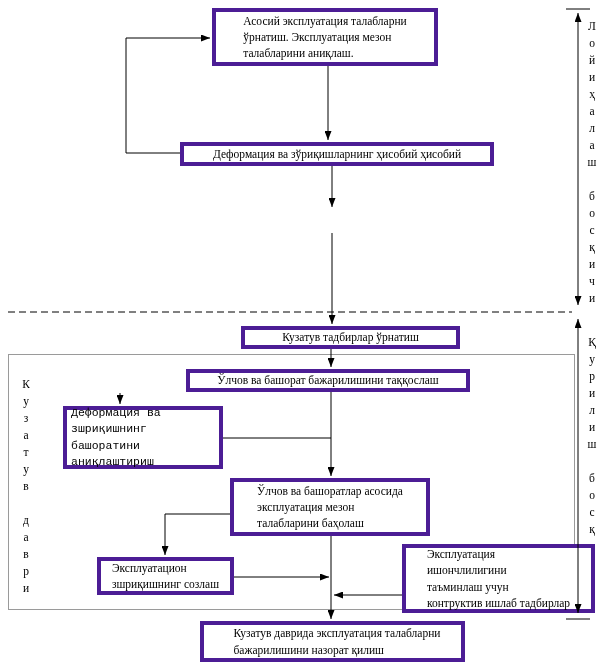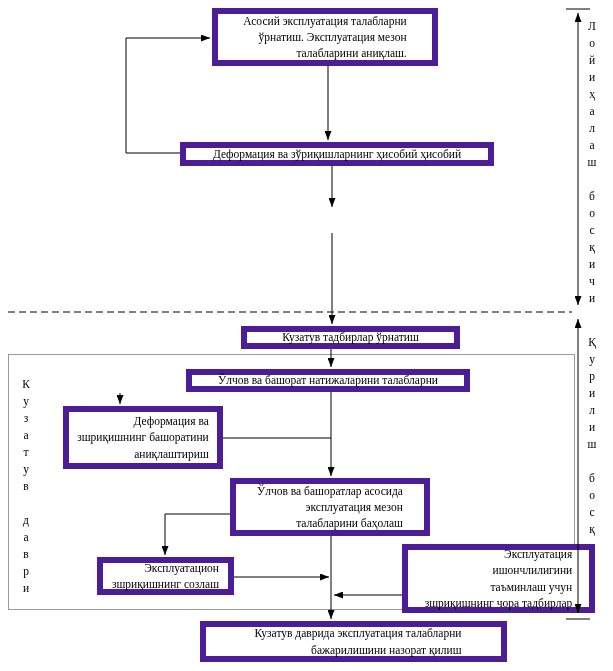--- a/index.html
+++ b/index.html
@@ -9,25 +9,25 @@
     width: 613px;
     height: 671px;
     background: #ffffff;
     font-family: "Liberation Serif", "DejaVu Serif", serif;
     color: #000;
     overflow: hidden;
   }
   .box {
     position: absolute;
     background: #ffffff;
-    border: 6px solid #4c1d95;
+    border: 4px solid #4c1d95;
     display: flex;
     align-items: center;
     justify-content: center;
-    text-align: right;
+    text-align: left;
     font-size: 11.5px;
     line-height: 1.42;
     white-space: pre-line;
     z-index: 5;
     padding: 1px 4px;
   }
   .vlabel {
     position: absolute;
     writing-mode: vertical-rl;
     text-orientation: upright;
@@ -47,62 +47,62 @@
     left: 0; top: 0;
     z-index: 10;
     pointer-events: none;
   }
   
   #box-main-requirements   { left: 212px; top: 8px;   width: 226px; height: 58px; }
   #box-calc-forecast       { left: 180px; top: 142px; width: 314px; height: 24px; }
   #box-develop-monitoring  { left: 227px; top: 209px; width: 211px; height: 24px; }
   #box-install-monitoring  { left: 241px; top: 326px; width: 219px; height: 23px; }
   #box-compare-results     { left: 186px; top: 369px; width: 284px; height: 23px; }
-  #box-refine-forecast     { left: 63px;  top: 406px; width: 160px; height: 63px; }
+  #box-refine-forecast     { left: 63px;  top: 406px; width: 160px; height: 63px; font-family: Liberation Mono, monospace; }
   #box-evaluate-criteria   { left: 230px; top: 478px; width: 200px; height: 58px; }
   #box-adjust-requirements { left: 97px;  top: 557px; width: 137px; height: 38px; }
   #box-constructive-measures { left: 402px; top: 544px; width: 193px; height: 69px; }
-  #box-control-compliance  { left: 200px; top: 621px; width: 307px; height: 41px; padding-left: 13px; }
+  #box-control-compliance  { left: 200px; top: 621px; width: 265px; height: 41px; padding-left: 13px; }
   #label-monitoring-period { left: 20px;  top: 378px; }
   #label-design-stage      { left: 586px; top: 20px; }
   #label-construction-stage{ left: 586px; top: 336px; }
 </style>
 </head>
 <body>
 
 <div id="canvas">
 
   <div id="group-rect"></div>
 
   <div class="box" id="box-main-requirements">Асосий эксплуатация талабларни
 ўрнатиш. Эксплуатация мезон
 талабларини аниқлаш.</div>
 
   <div class="box" id="box-calc-forecast">Деформация ва зўриқишларнинг ҳисобий ҳисобий</div>
 
 
   <div class="box" id="box-install-monitoring">Кузатув тадбирлар ўрнатиш</div>
 
-  <div class="box" id="box-compare-results">Ўлчов ва башорат натижаларини талабларни</div>
+  <div class="box" id="box-compare-results">Ўлчов ва башорат бажарилишини таққослаш</div>
 
   <div class="box" id="box-refine-forecast">Деформация ва
 зшриқишнинг башоратини
 аниқлаштириш</div>
 
   <div class="box" id="box-evaluate-criteria">Ўлчов ва башоратлар асосида
 эксплуатация мезон
 талабларини баҳолаш</div>
 
   <div class="box" id="box-adjust-requirements">Эксплуатацион
 зшриқишнинг созлаш</div>
 
   <div class="box" id="box-constructive-measures">Эксплуатация
 ишончлилигини
 таъминлаш учун
-зшриқишнинг чора тадбирлар</div>
+контруктив ишлаб тадбирлар</div>
 
   <div class="box" id="box-control-compliance">Кузатув даврида эксплуатация талабларни
 бажарилишини назорат қилиш</div>
 
   <div class="vlabel" id="label-monitoring-period">Кузатув даври</div>
 
   <div class="vlabel" id="label-design-stage">Лойиҳалаш босқичи</div>
 
   <div class="vlabel" id="label-construction-stage">Қурилиш босқичи</div>
 

